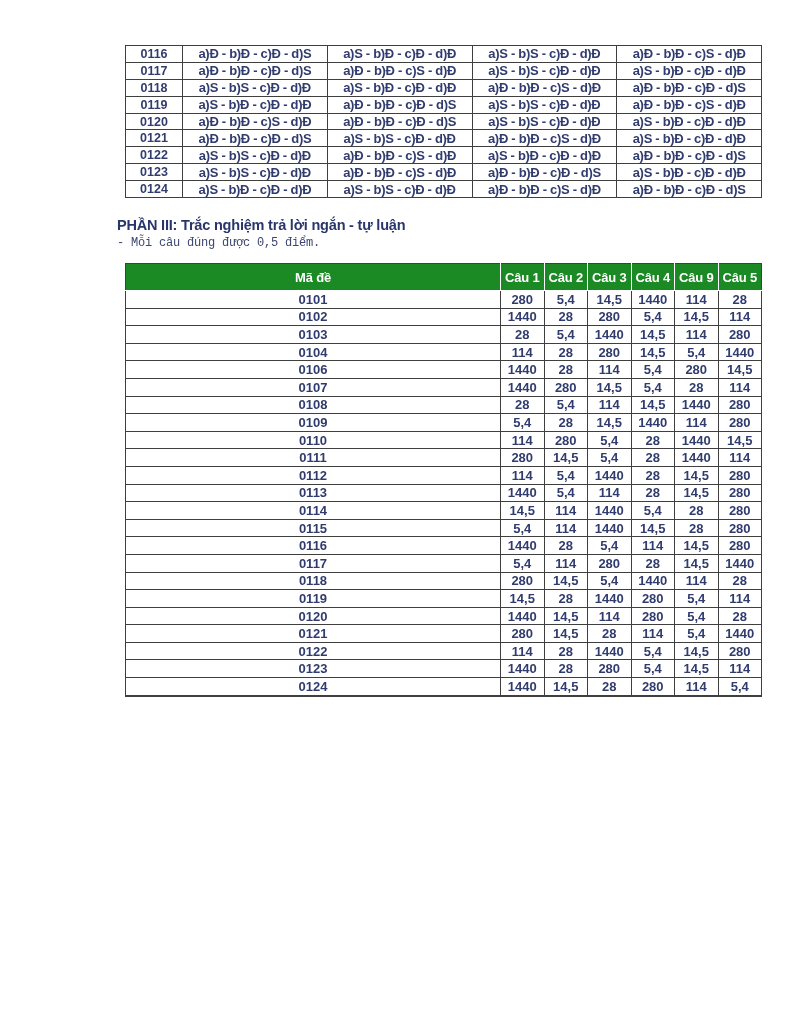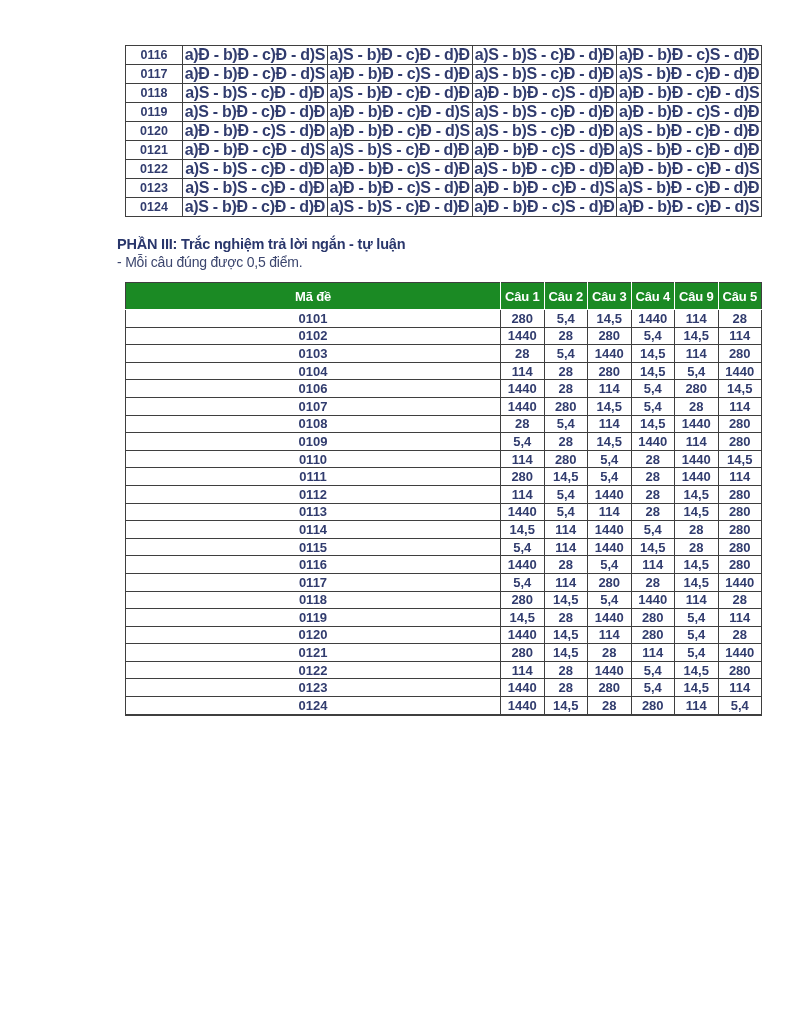--- a/index.html
+++ b/index.html
@@ -30,21 +30,21 @@
   
   table{border-collapse:collapse;}
   .answer-table{
     width:637px;
     table-layout:fixed;
   }
   .answer-table td{
     border:1px solid var(--border);
     color:var(--text);
     font-weight:700;
-    font-size:16px;
+    font-size:13px;
     letter-spacing:-0.3px;
     text-align:center;
     vertical-align:middle;
     height:15.9px;
     padding:0;
     white-space:nowrap;
     overflow:hidden;
   }
   .answer-table td.code{width:56px;font-size:12.5px;letter-spacing:0;}
   
@@ -52,24 +52,25 @@
     margin:19px 0 0 -8px;
     color:#29366b;
     font-size:14.5px;
     font-weight:700;
     line-height:17px;
     letter-spacing:-0.2px;
   }
   .section-note{
     margin:1px 0 0 -8px;
     color:#3c466e;
-    font-size:14px;
+    font-size:12px;
     font-weight:400;
     line-height:17px;
     letter-spacing:-0.2px;
+    font-family:Liberation Mono, monospace;
   }
   
   .score-table{
     margin-top:11px;
     width:637px;
     table-layout:fixed;
     border:1px solid var(--border);
   }
   .score-table thead td{
     background:var(--green);

